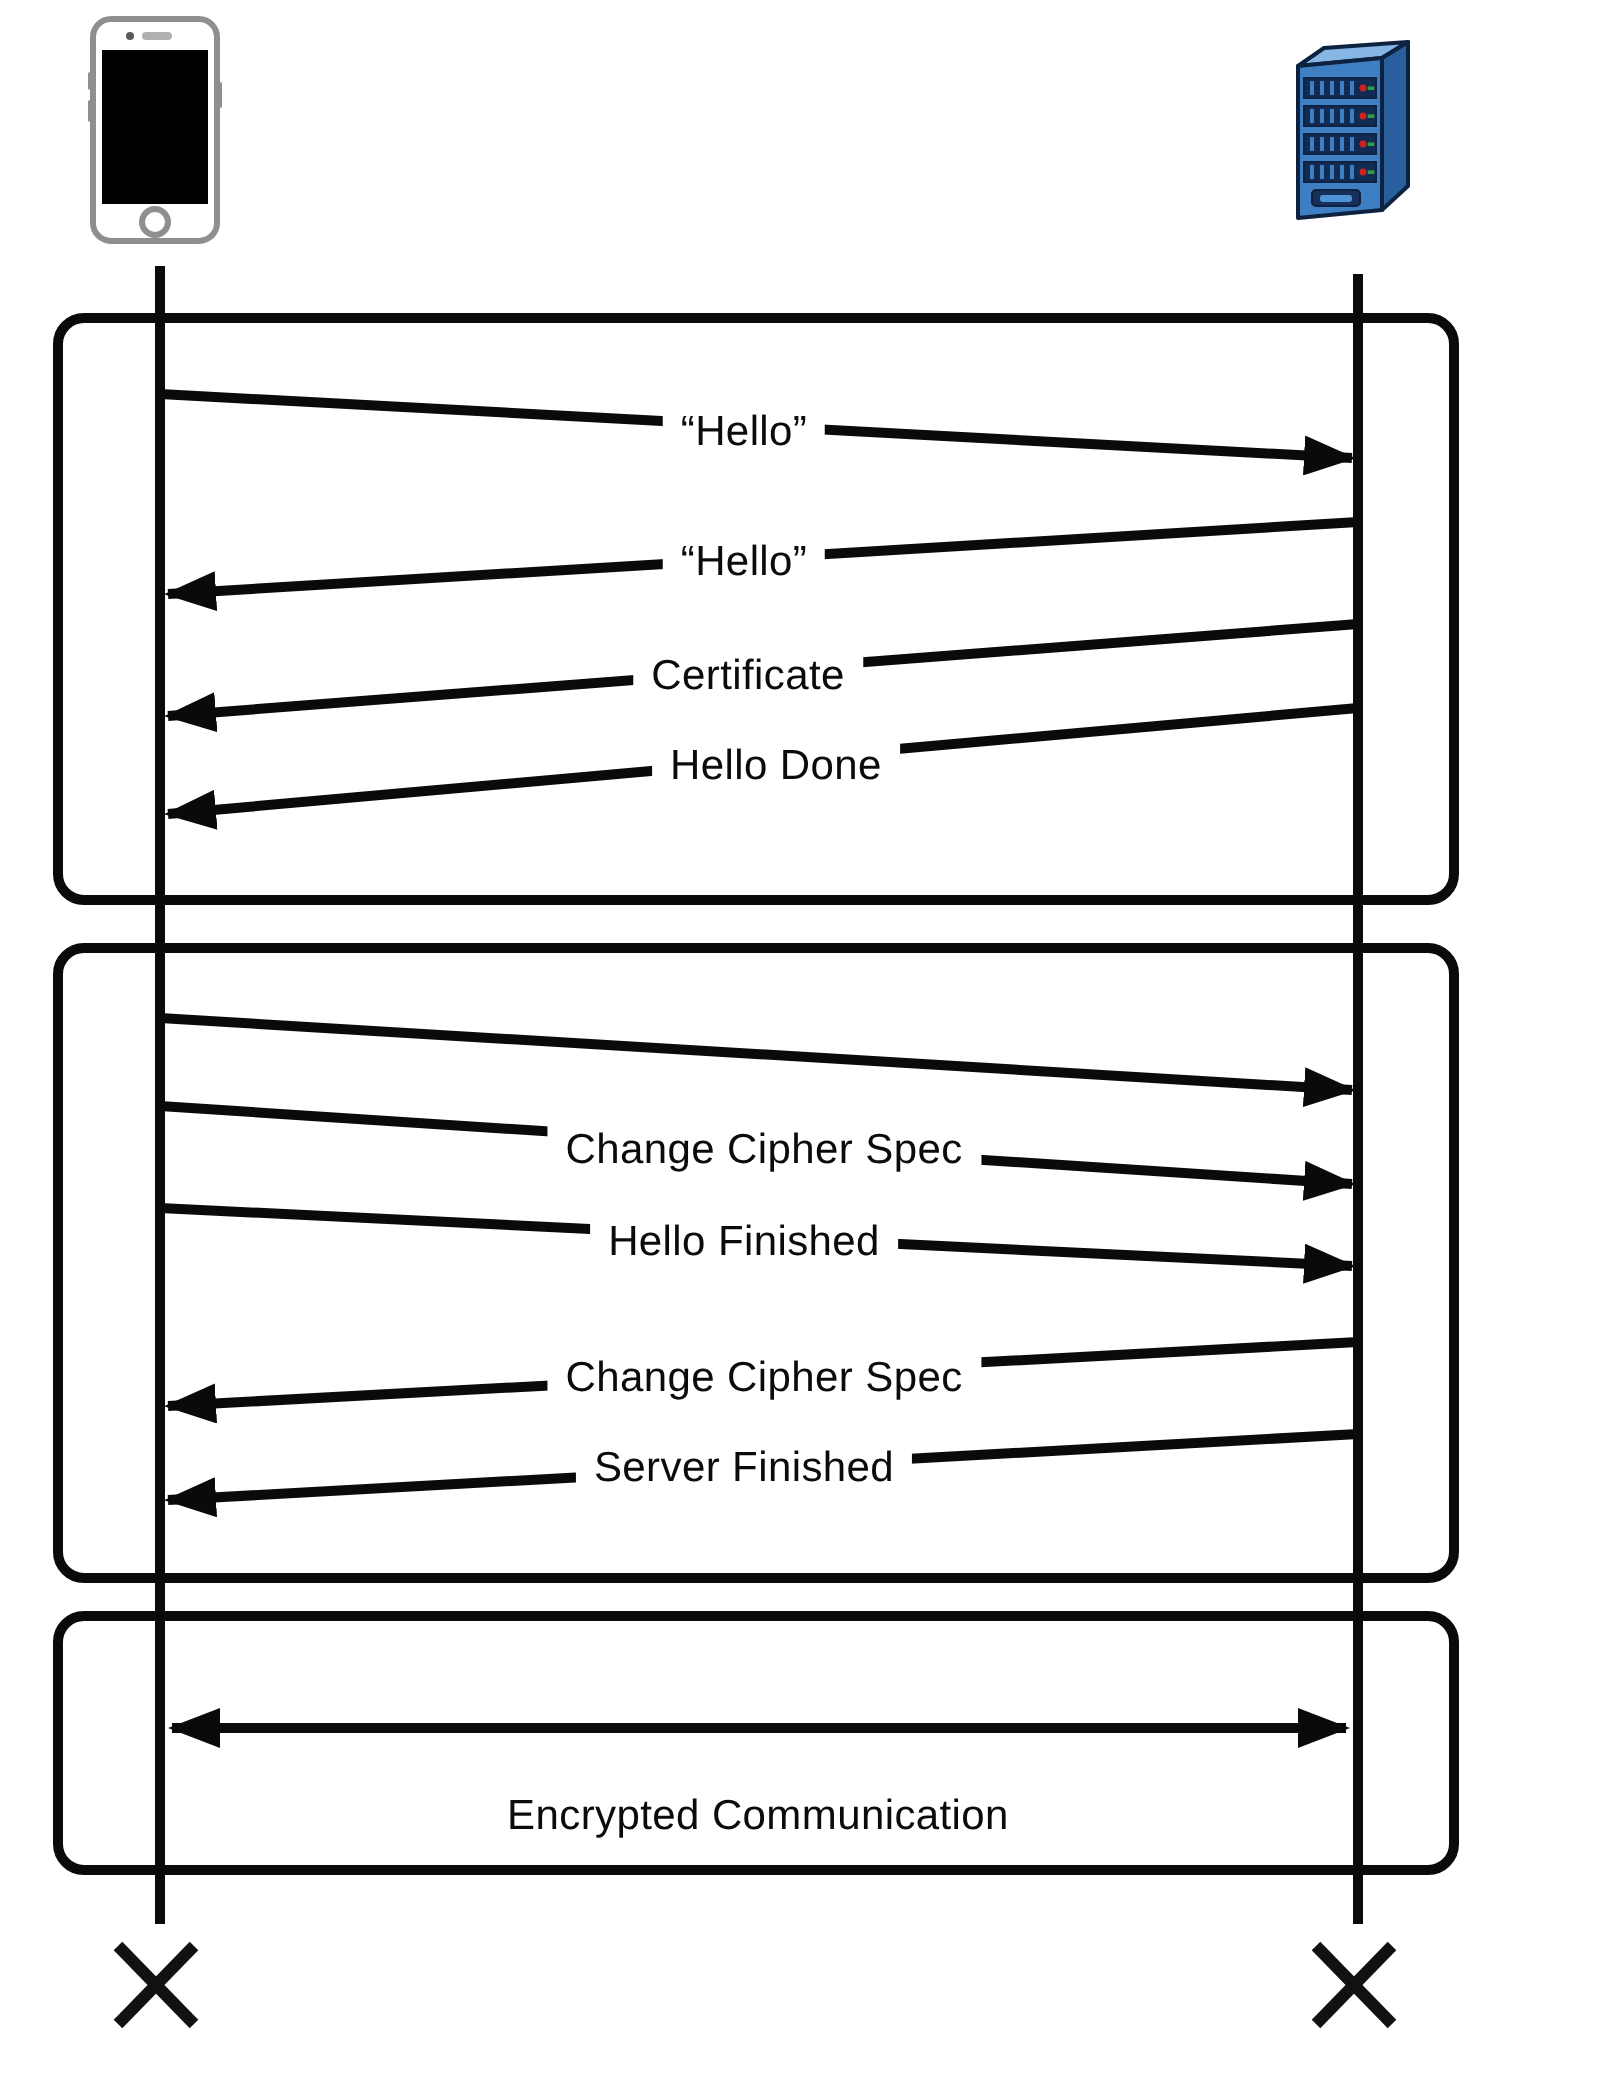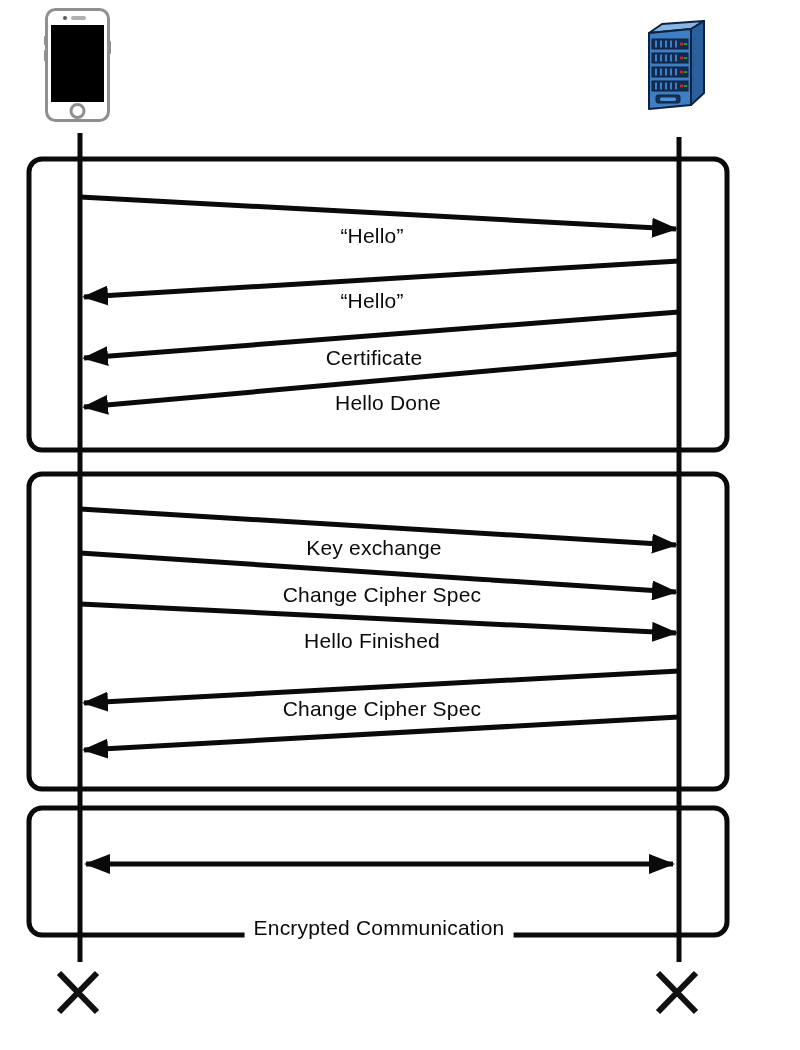--- a/index.html
+++ b/index.html
@@ -26,21 +26,20 @@
   .msg-label {
     position: absolute;
     transform: translate(-50%, -50%);
     background: #ffffff;
     color: #0b0b0b;
     font-size: 21px;
     line-height: 1.1;
     padding: 1px 9px;
     white-space: nowrap;
     letter-spacing: 0.2px;
-    margin-top: 20px;
   }
 </style>
 </head>
 <body>
 
 <div class="canvas">
 
   <svg class="layer" width="800" height="1050" viewBox="0 0 800 1050">
     <defs>
       <marker id="arrow" viewBox="0 0 26 20" markerUnits="userSpaceOnUse" markerWidth="26" markerHeight="20" refX="24" refY="10" orient="auto-start-reverse">
@@ -133,20 +132,20 @@
       <rect x="11" y="75" width="24" height="8" rx="2" fill="#16305a" stroke="#0d2240" stroke-width="1"></rect>
       <rect x="15" y="77.5" width="16" height="3.5" rx="1.5" fill="#4f93d6"></rect>
     </g>
   </svg>
 
   <div class="msg-label" style="left:372px; top:216px">“Hello”</div>
   <div class="msg-label" style="left:372px; top:281px">“Hello”</div>
   <div class="msg-label" style="left:374px; top:338px">Certificate</div>
   <div class="msg-label" style="left:388px; top:383px">Hello Done</div>
 
-  <div class="msg-label" style="left:374px; top:528px">Key exchange</div>
   <div class="msg-label" style="left:382px; top:575px">Change Cipher Spec</div>
   <div class="msg-label" style="left:372px; top:621px">Hello Finished</div>
   <div class="msg-label" style="left:382px; top:689px">Change Cipher Spec</div>
+  <div class="msg-label" style="left:372px; top:734px">Server Finished</div>
 
   <div class="msg-label" style="left:379px; top:908px">Encrypted Communication</div>
 
 </div>
 
 </body></html>

